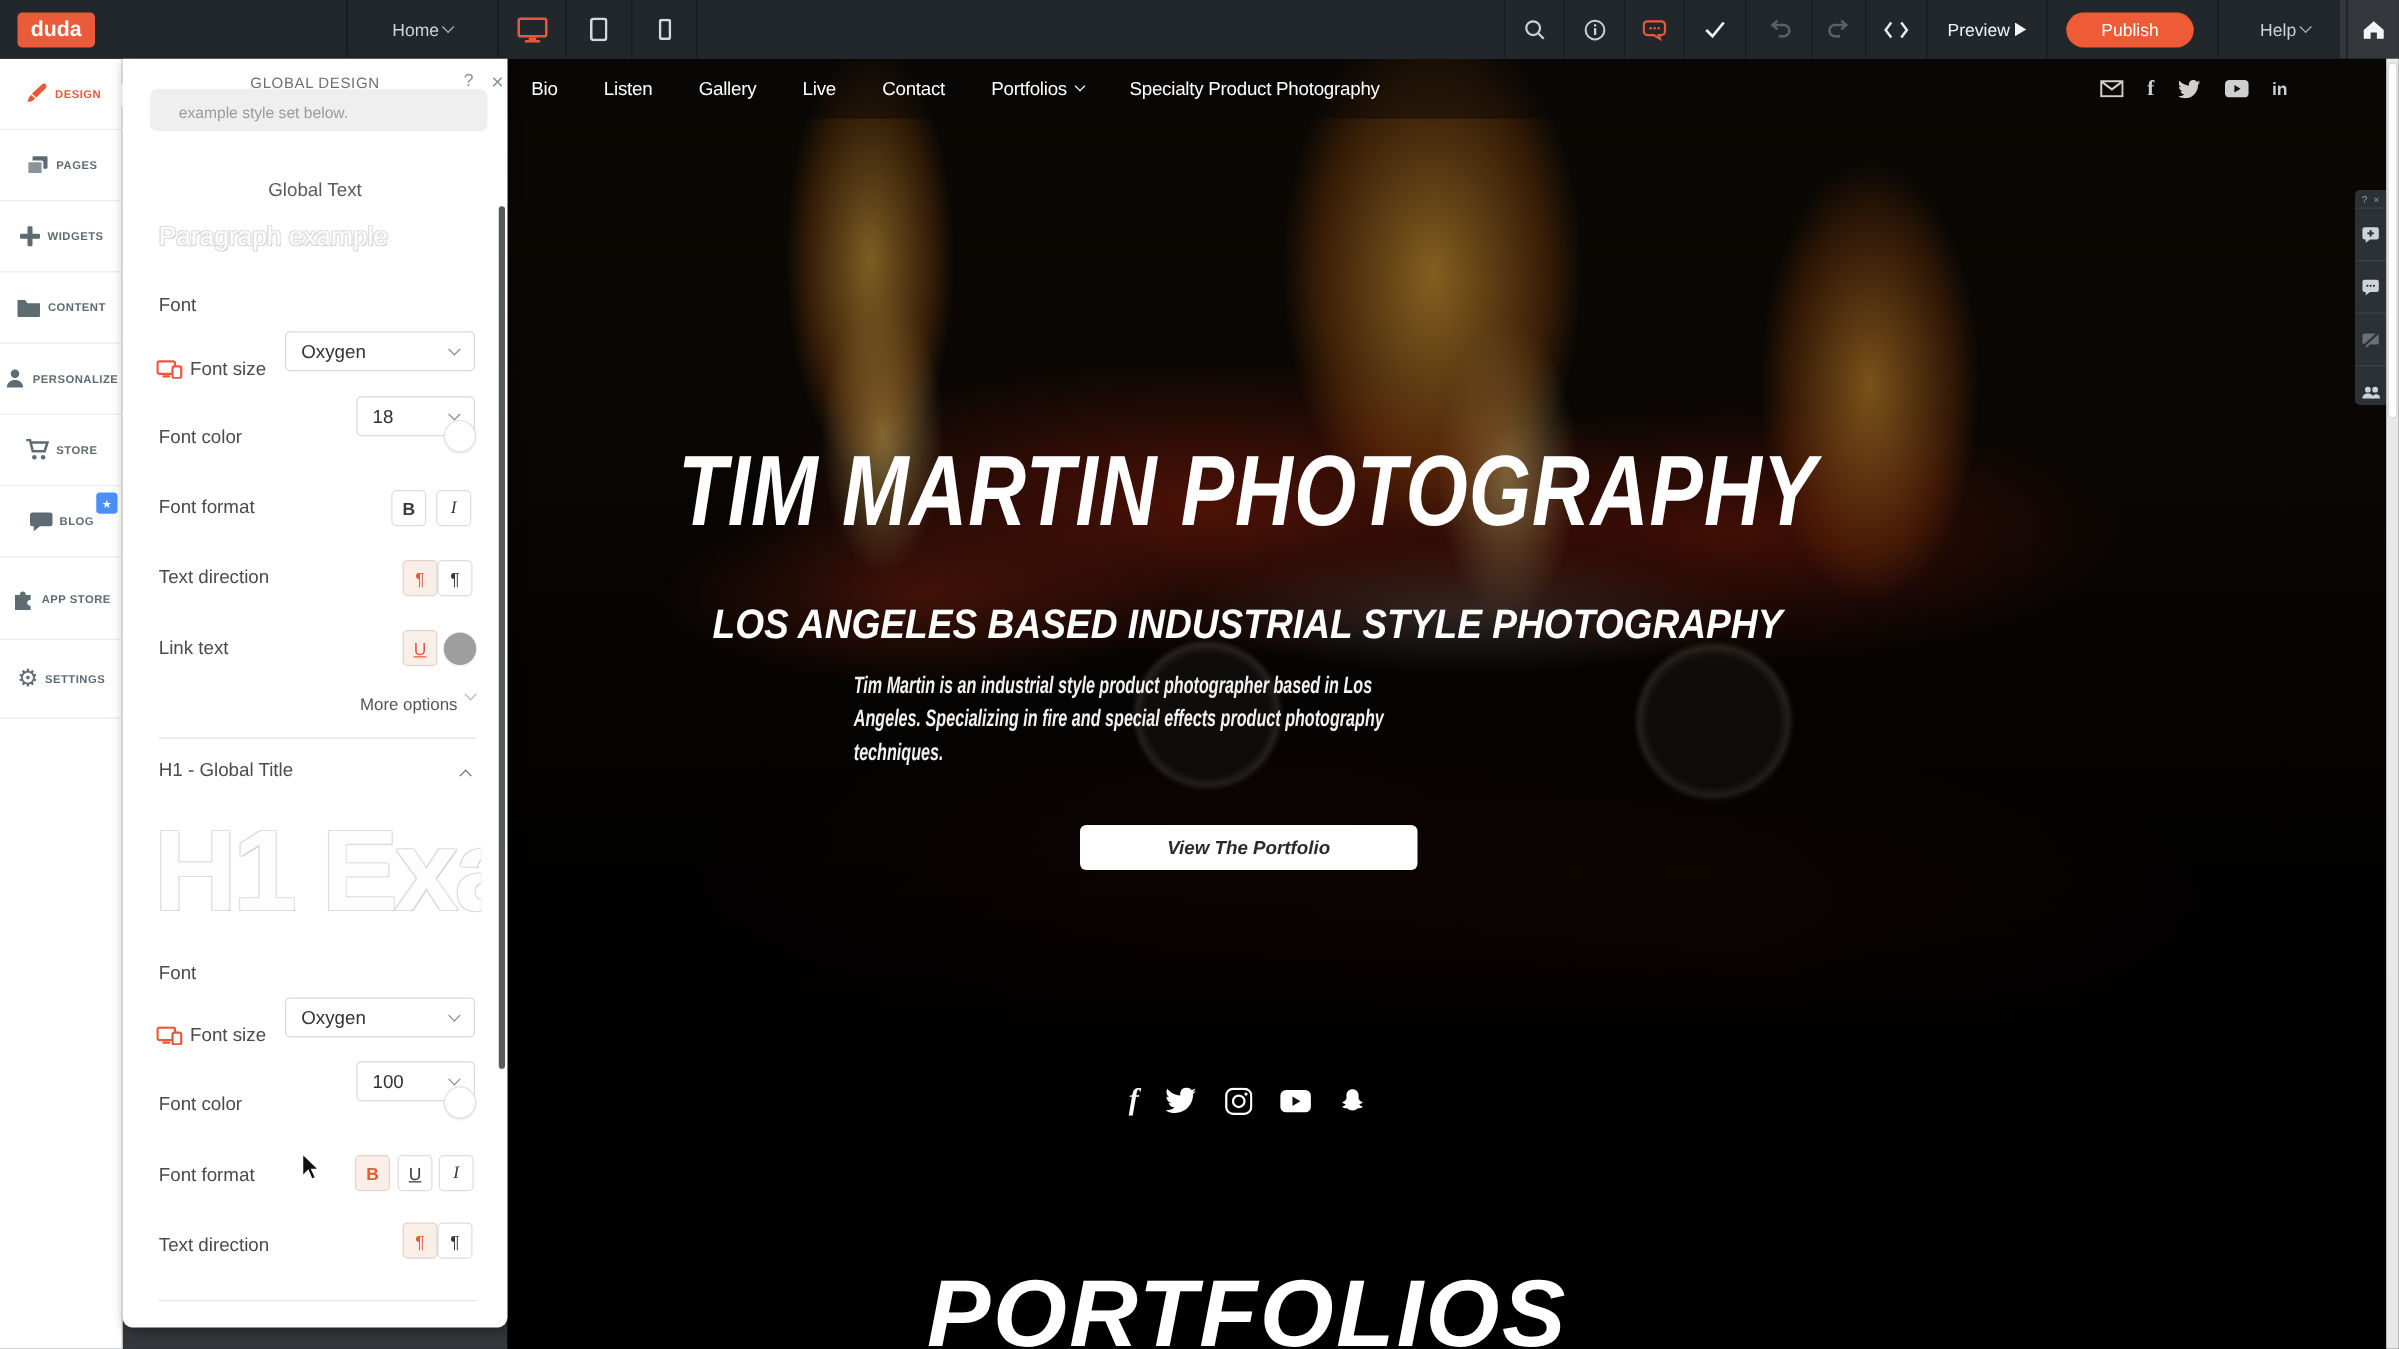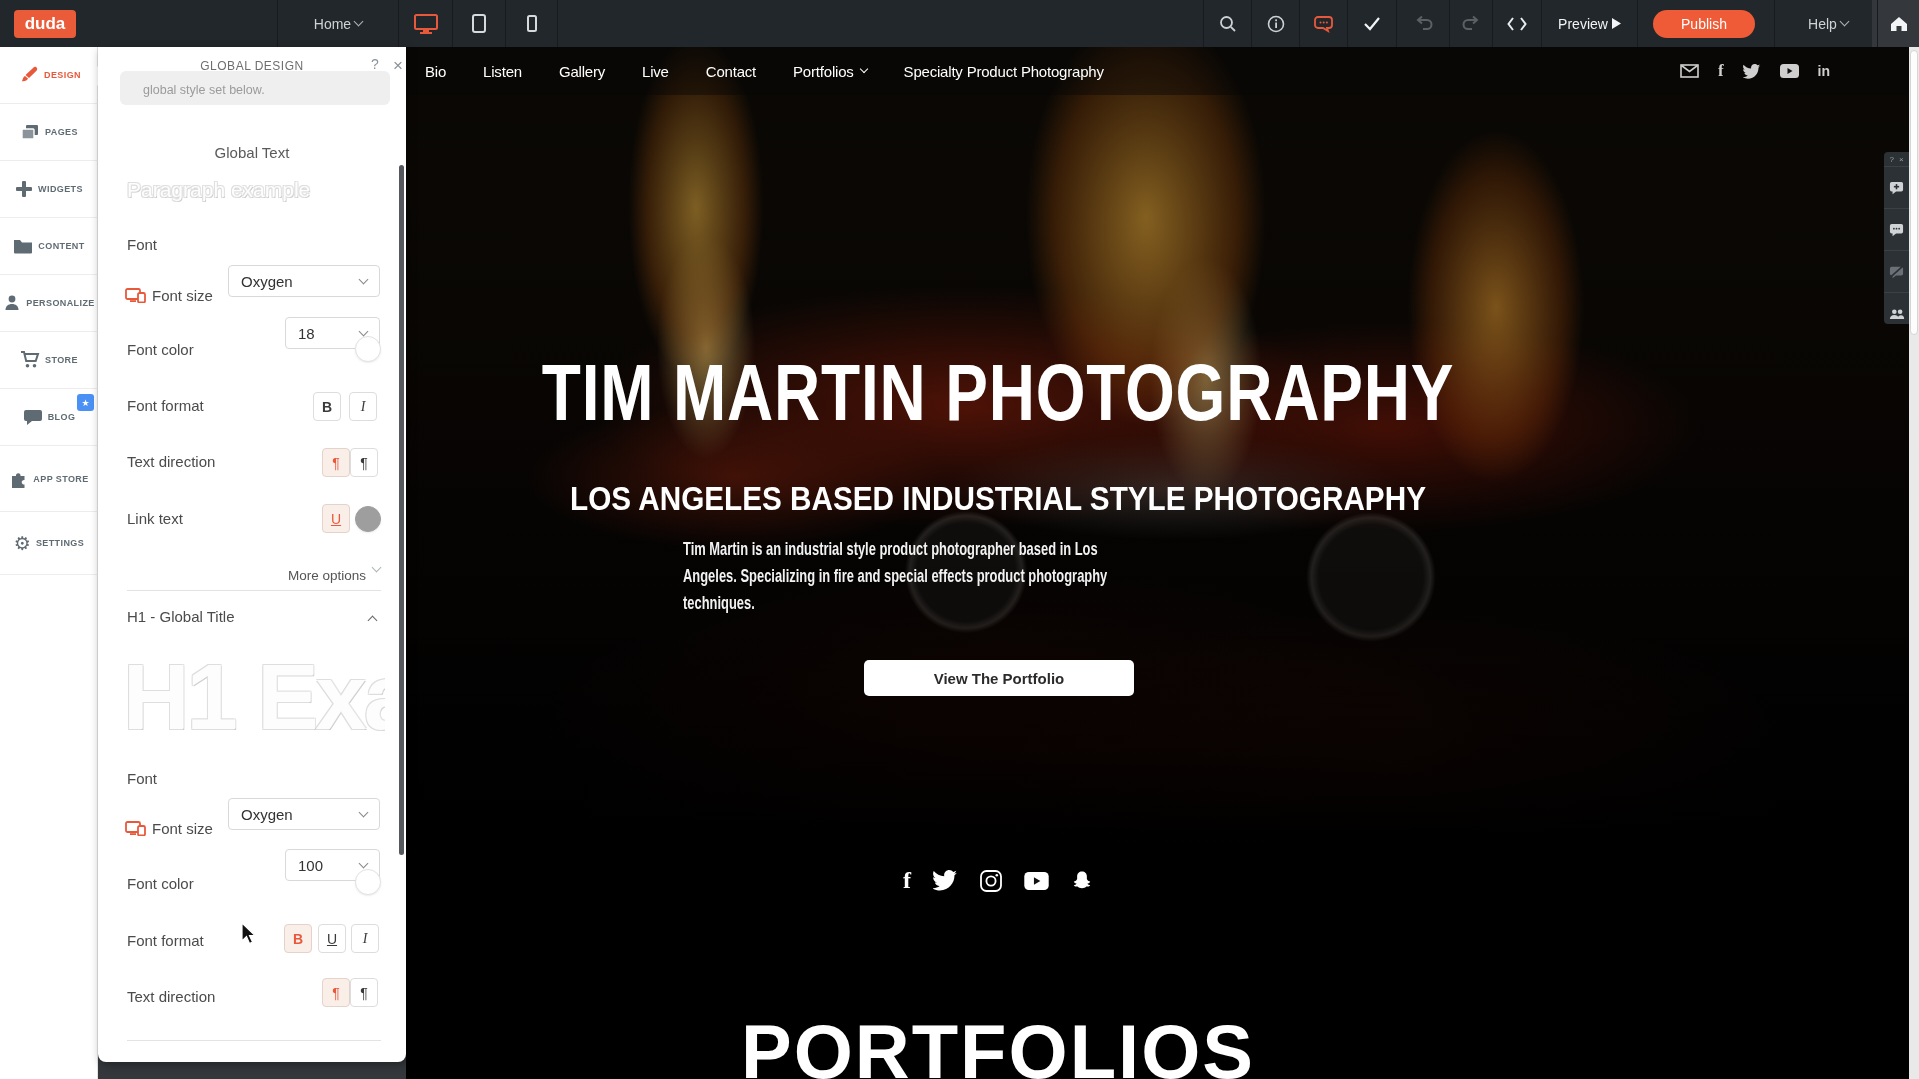--- a/index.html
+++ b/index.html
@@ -48,21 +48,21 @@
   .fbtn { position:absolute; width:28px; height:29px; border:1px solid #ddd; border-radius:4px; background:#fff;
     display:flex; align-items:center; justify-content:center; font-size:14px; color:#3a3a3a; }
   .fbtn.active { background:#faeee9; border-color:#e3d3ca; color:#e8593c; }
   .fbtn.ital { font-style:italic; font-family:"Liberation Serif", serif; }
   .fbtn.undl { text-decoration:underline; }
   .swatch { position:absolute; width:26px; height:26px; border-radius:50%; background:#fff;
     border:1px solid #e2e2e2; box-shadow:0 1px 2px rgba(0,0,0,.08); }
   .pdivider { position:absolute; left:29px; right:25px; height:1px; background:#e3e3e3; }
   #panel-scroll { position:absolute; right:2px; top:118px; width:5px; height:690px; background:#55595d; border-radius:3px; }
   .devices-icon { position:absolute; left:27px; }
-  .moreopts { position:absolute; right:26px; font-size:13.5px; color:#555; display:flex; gap:7px;margin-top:12px; }
+  .moreopts { position:absolute; right:26px; font-size:13.5px; color:#555; display:flex; gap:7px; }
 
   
   #site { position:absolute; left:406px; top:47px; width:1503px; height:1032px; overflow:hidden; background:#000; z-index:10; }
   #site-bg { position:absolute; inset:0;
     background:
       radial-gradient(90px 230px at 290px 160px, rgba(250,190,70,.85), rgba(230,120,25,.35) 55%, transparent 75%),
       radial-gradient(70px 160px at 300px 300px, rgba(255,220,120,.75), transparent 70%),
       radial-gradient(150px 260px at 740px 170px, rgba(248,180,60,.9), rgba(220,110,20,.4) 60%, transparent 80%),
       radial-gradient(80px 170px at 800px 330px, rgba(255,230,140,.65), transparent 70%),
       radial-gradient(110px 220px at 1090px 260px, rgba(240,160,50,.8), rgba(200,90,15,.35) 60%, transparent 80%),
@@ -75,21 +75,21 @@
       radial-gradient(600px 220px at 600px 700px, rgba(120,25,8,.28), transparent 80%),
       radial-gradient(500px 200px at 1000px 720px, rgba(150,45,15,.22), transparent 80%),
       linear-gradient(180deg, #151008 0%, #0b0705 40%, #050303 70%, #000 100%); }
   #site-dim { position:absolute; inset:0;
     background:linear-gradient(180deg, rgba(0,0,0,.5) 0%, rgba(0,0,0,.35) 30%, rgba(0,0,0,.45) 55%, rgba(0,0,0,.85) 72%, #000 78%); }
   #site-nav { position:absolute; left:0; top:0; width:100%; height:48px; background:rgba(6,6,6,.45);
     display:flex; align-items:center; padding-left:19px; gap:37px; z-index:12; }
   .nav-item { color:#fff; font-size:15px; letter-spacing:-.2px; white-space:nowrap; display:flex; align-items:center; gap:7px; }
   .nav-item .chev { border-color:#fff; width:6px; height:6px; }
   #site-social-top { position:absolute; right:79px; top:14px; display:flex; gap:19px; align-items:center; z-index:12; }
-  #hero { position:absolute; left:0; top:0; width:1184px; height:1032px; text-align:center; color:#fff; z-index:11; }
+  #hero { position:absolute; left:0; top:0; width:1184px; height:1032px; text-align:center; color:#fff; z-index:11;font-style:italic; }
   #hero-title { position:absolute; top:300px; width:100%; font-size:80px; font-weight:bold; letter-spacing:1px;
     transform:scaleX(.8); white-space:nowrap; }
   #hero-subtitle { position:absolute; top:433px; width:100%; font-size:33px; font-weight:bold; transform:scaleX(.9); white-space:nowrap; }
   #hero-desc { position:absolute; left:277px; top:488px; width:663px; font-size:19px; font-weight:bold; line-height:27px;
     text-align:left; transform:scaleX(.68); transform-origin:left top; color:#f2f2f2; }
   #cta { position:absolute; left:458px; top:613px; width:270px; height:36px; background:#fff; border-radius:5px;
     color:#2b2b2b; font-size:15px; font-weight:bold; display:flex; align-items:center; justify-content:center; }
   #follow { position:absolute; top:788px; width:100%; font-size:15px; color:#ddd; }
   #site-social-bottom { position:absolute; top:820px; width:100%; display:flex; justify-content:center; gap:22px; align-items:center; }
   #portfolios { position:absolute; top:961px; width:100%; font-size:76px; font-weight:bold; letter-spacing:2px; white-space:nowrap; }
@@ -260,21 +260,21 @@
 </div>
 <div id="appstore-badge">★</div>
 <div id="design-notch"></div>
 
 <div id="panel">
   <div id="panel-title">GLOBAL DESIGN</div>
   <div class="panel-hbtn" style="left:268px;">?</div>
   <div class="panel-hbtn" style="left:291px; font-size:17px;">×</div>
 
   <div id="panel-notice">
-    <span>global style set below.</span>
+    <span>example style set below.</span>
   </div>
 
   <div class="psection-head" style="top:97px;">Global Text</div>
   <div class="ghost" style="position:absolute; left:29px; top:131px; font-size:21px;">Paragraph example</div>
 
   <span class="plabel" style="top:189px;">Font</span>
   <div class="pselect" style="left:130px; top:182px; width:152px;">
     <span>Oxygen</span>
     <span class="chev"></span>
   </div>

